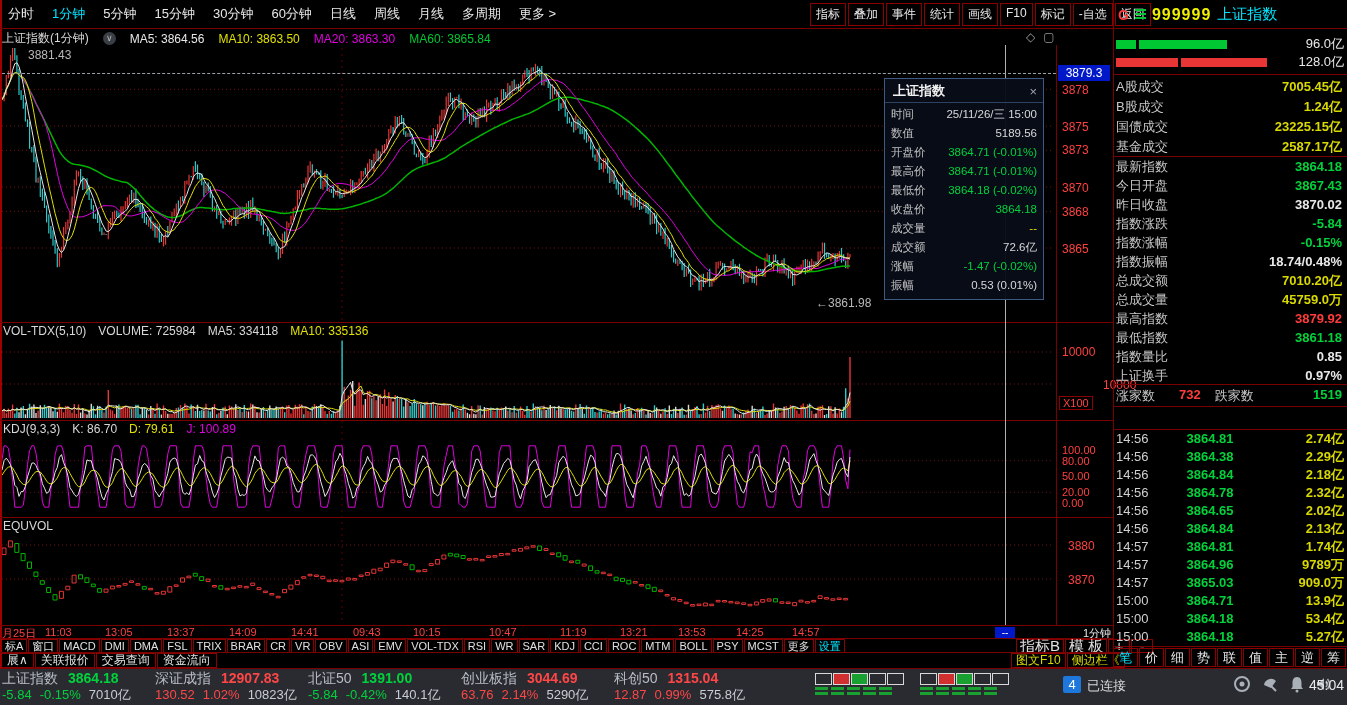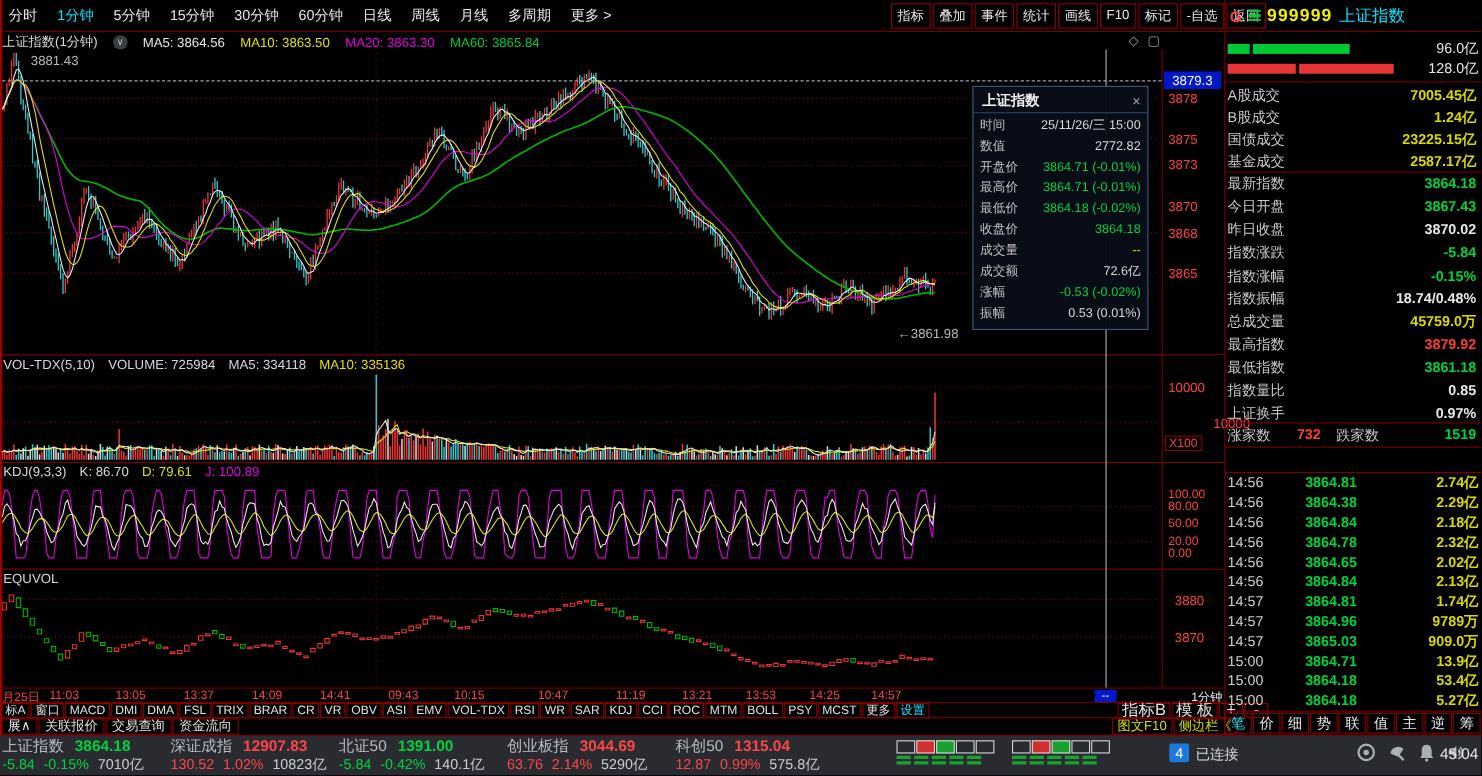--- a/index.html
+++ b/index.html
@@ -194,21 +194,21 @@
     </div>
     <div style="padding:2px 0 4px;">
 
         <div class="tt-row">
           <span class="l">时间</span>
           <span style="color: rgb(216, 216, 216);">25/11/26/三 15:00</span>
         </div>
 
         <div class="tt-row">
           <span class="l">数值</span>
-          <span style="color: rgb(216, 216, 216);">2772.82</span>
+          <span style="color: rgb(216, 216, 216);">5189.56</span>
         </div>
 
         <div class="tt-row">
           <span class="l">开盘价</span>
           <span style="color: rgb(0, 210, 60);">3864.71 (-0.01%)</span>
         </div>
 
         <div class="tt-row">
           <span class="l">最高价</span>
           <span style="color: rgb(0, 210, 60);">3864.71 (-0.01%)</span>
@@ -229,21 +229,21 @@
           <span style="color: rgb(224, 224, 0);">--</span>
         </div>
 
         <div class="tt-row">
           <span class="l">成交额</span>
           <span style="color: rgb(216, 216, 216);">72.6亿</span>
         </div>
 
         <div class="tt-row">
           <span class="l">涨幅</span>
-          <span style="color: rgb(0, 210, 60);">-0.53 (-0.02%)</span>
+          <span style="color: rgb(0, 210, 60);">-1.47 (-0.02%)</span>
         </div>
 
         <div class="tt-row">
           <span class="l">振幅</span>
           <span style="color: rgb(216, 216, 216);">0.53 (0.01%)</span>
         </div>
       </div>
   </div>
 
   <div class="subhdr" style="top:324px;">
@@ -405,20 +405,24 @@
       <div class="srow">
         <span class="l">指数涨幅</span>
         <span class="v" style="color: rgb(0, 210, 60);">-0.15%</span>
       </div>
 
       <div class="srow">
         <span class="l">指数振幅</span>
         <span class="v" style="color: rgb(232, 232, 232);">18.74/0.48%</span>
       </div>
 
+      <div class="srow">
+        <span class="l">总成交额</span>
+        <span class="v" style="color: rgb(217, 217, 0);">7010.20亿</span>
+      </div>
 
       <div class="srow">
         <span class="l">总成交量</span>
         <span class="v" style="color: rgb(217, 217, 0);">45759.0万</span>
       </div>
 
       <div class="srow">
         <span class="l">最高指数</span>
         <span class="v" style="color: rgb(255, 60, 60);">3879.92</span>
       </div>

